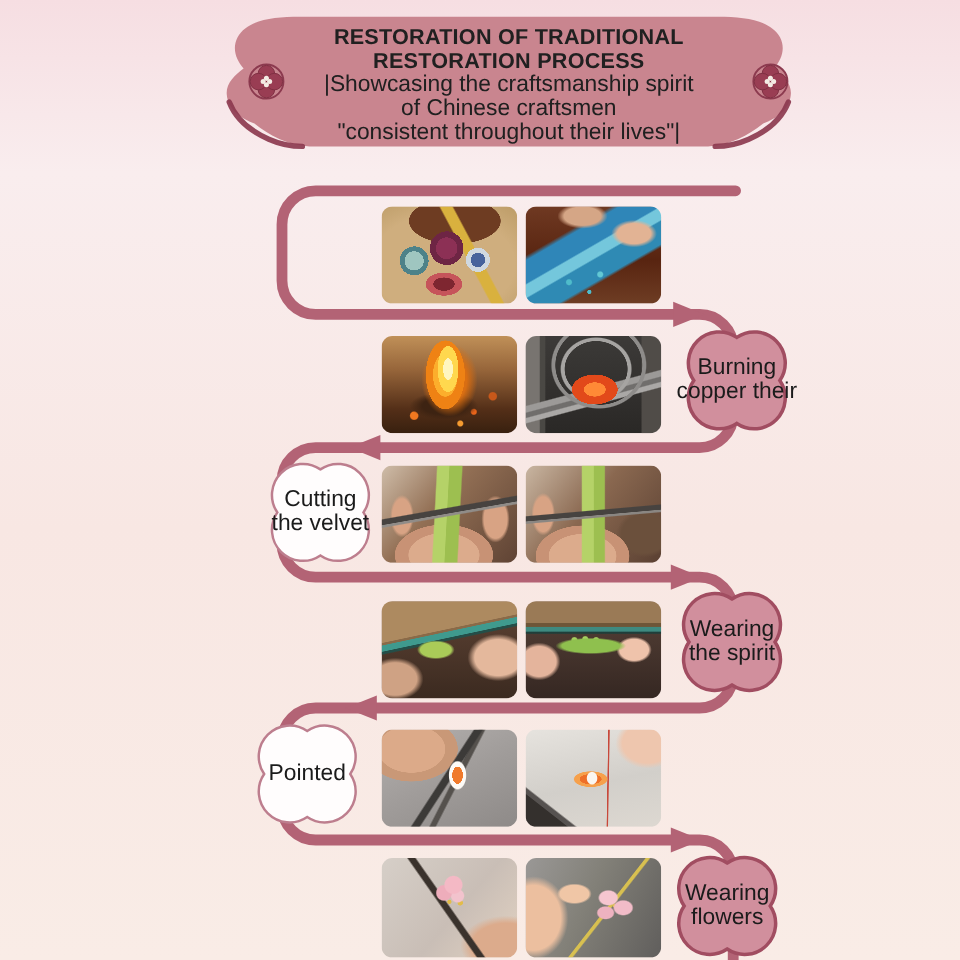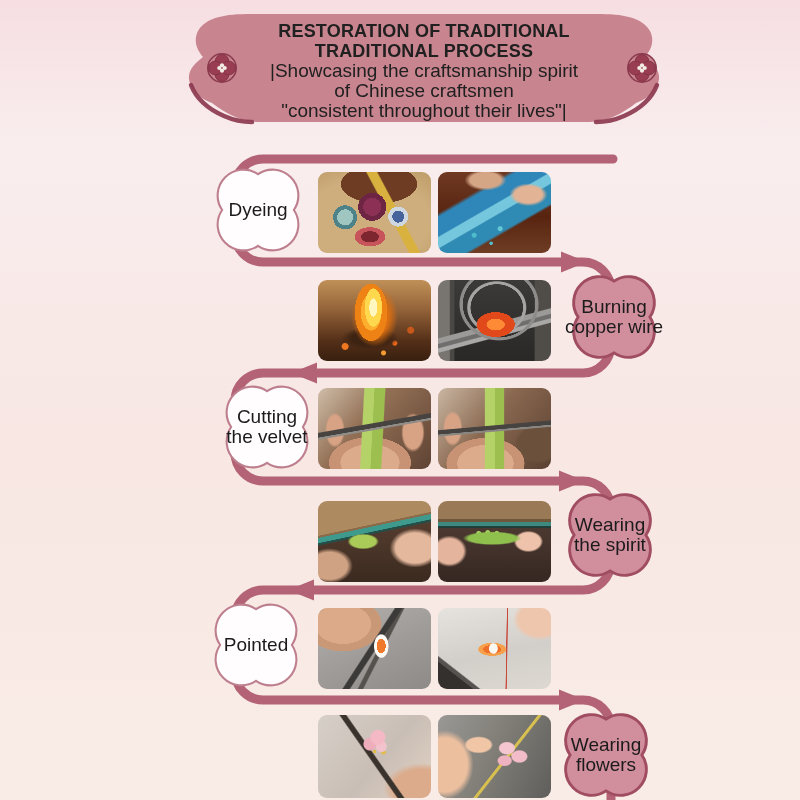--- a/index.html
+++ b/index.html
@@ -169,55 +169,47 @@
         <circle class="orn-core" cx="0" cy="-2.7" r="2.1"></circle>
         <circle class="orn-core" cx="0" cy="2.7" r="2.1"></circle>
         <circle class="orn-core" cx="-2.7" cy="0" r="2.1"></circle>
         <circle class="orn-core" cx="2.7" cy="0" r="2.1"></circle>
       </g>
     </g>
   </svg>
 
   <div class="banner-text">
     <div class="bt-title">RESTORATION OF TRADITIONAL</div>
-    <div class="bt-title">TRADITIONAL PROCESS</div>
+    <div class="bt-title">RESTORATION PROCESS</div>
     <div class="bt-sub">|Showcasing the craftsmanship spirit</div>
     <div class="bt-sub">of Chinese craftsmen</div>
     <div class="bt-sub">"consistent throughout their lives"|</div>
   </div>
 
   <div class="ph ph-dye1" style="left:318px;top:172px"></div>
   <div class="ph ph-dye2" style="left:438px;top:172px"></div>
   <div class="ph ph-fire" style="left:318px;top:280px"></div>
   <div class="ph ph-wire" style="left:438px;top:280px"></div>
   <div class="ph ph-cut1" style="left:318px;top:388px"></div>
   <div class="ph ph-cut2" style="left:438px;top:388px"></div>
   <div class="ph ph-hook1" style="left:318px;top:501px"></div>
   <div class="ph ph-hook2" style="left:438px;top:501px"></div>
   <div class="ph ph-point1" style="left:318px;top:608px"></div>
   <div class="ph ph-point2" style="left:438px;top:608px"></div>
   <div class="ph ph-flow1" style="left:318px;top:715px;height:83px"></div>
   <div class="ph ph-flow2" style="left:438px;top:715px;height:83px"></div>
 
-  <div class="badge white" style="left:215px;top:167px">
-    <svg viewBox="0 0 100 100">
-      <path class="qf" d="M50 8.3 A30 30 0 0 1 91.7 50 A30 30 0 0 1 50 91.7 A30 30 0 0 1 8.3 50 A30 30 0 0 1 50 8.3 Z"></path>
-    </svg>
-    <div class="badge-label">
-      <div>Dyeing</div>
-    </div>
-  </div>
 
   <div class="badge pink" style="left:571px;top:274px">
     <svg viewBox="0 0 100 100">
       <path class="qf" d="M50 8.3 A30 30 0 0 1 91.7 50 A30 30 0 0 1 50 91.7 A30 30 0 0 1 8.3 50 A30 30 0 0 1 50 8.3 Z"></path>
     </svg>
     <div class="badge-label">
       <div>Burning</div>
-      <div>copper wire</div>
+      <div>copper their</div>
     </div>
   </div>
 
   <div class="badge white" style="left:224px;top:384px">
     <svg viewBox="0 0 100 100">
       <path class="qf" d="M50 8.3 A30 30 0 0 1 91.7 50 A30 30 0 0 1 50 91.7 A30 30 0 0 1 8.3 50 A30 30 0 0 1 50 8.3 Z"></path>
     </svg>
     <div class="badge-label">
       <div>Cutting</div>
       <div>the velvet</div>

